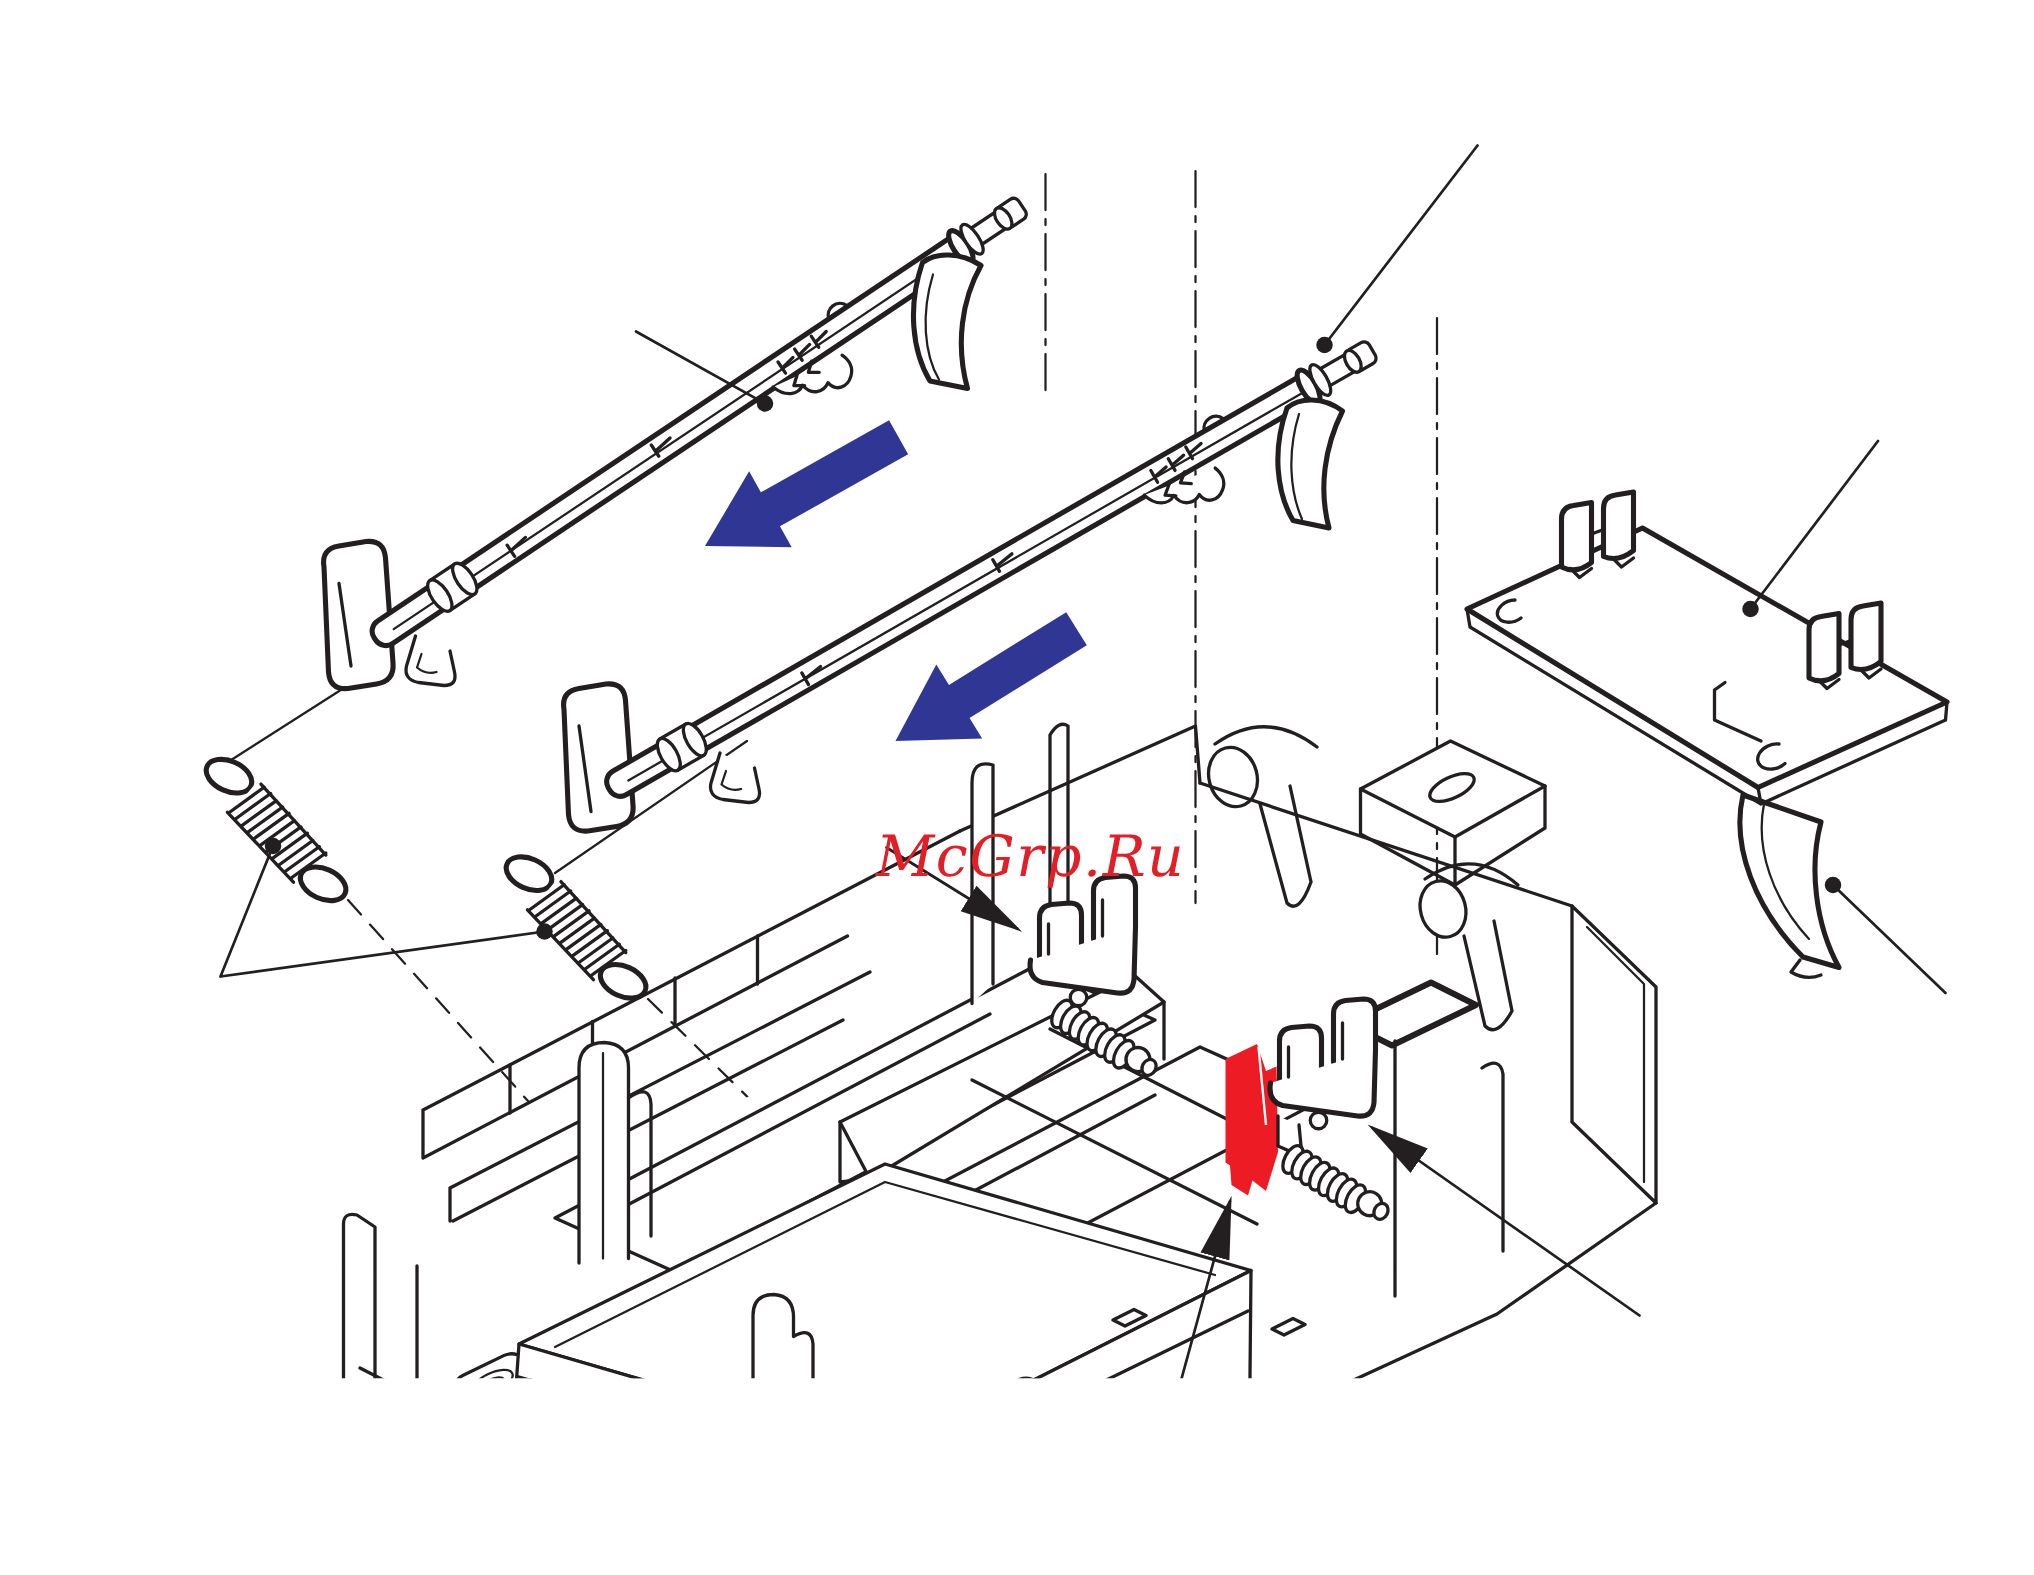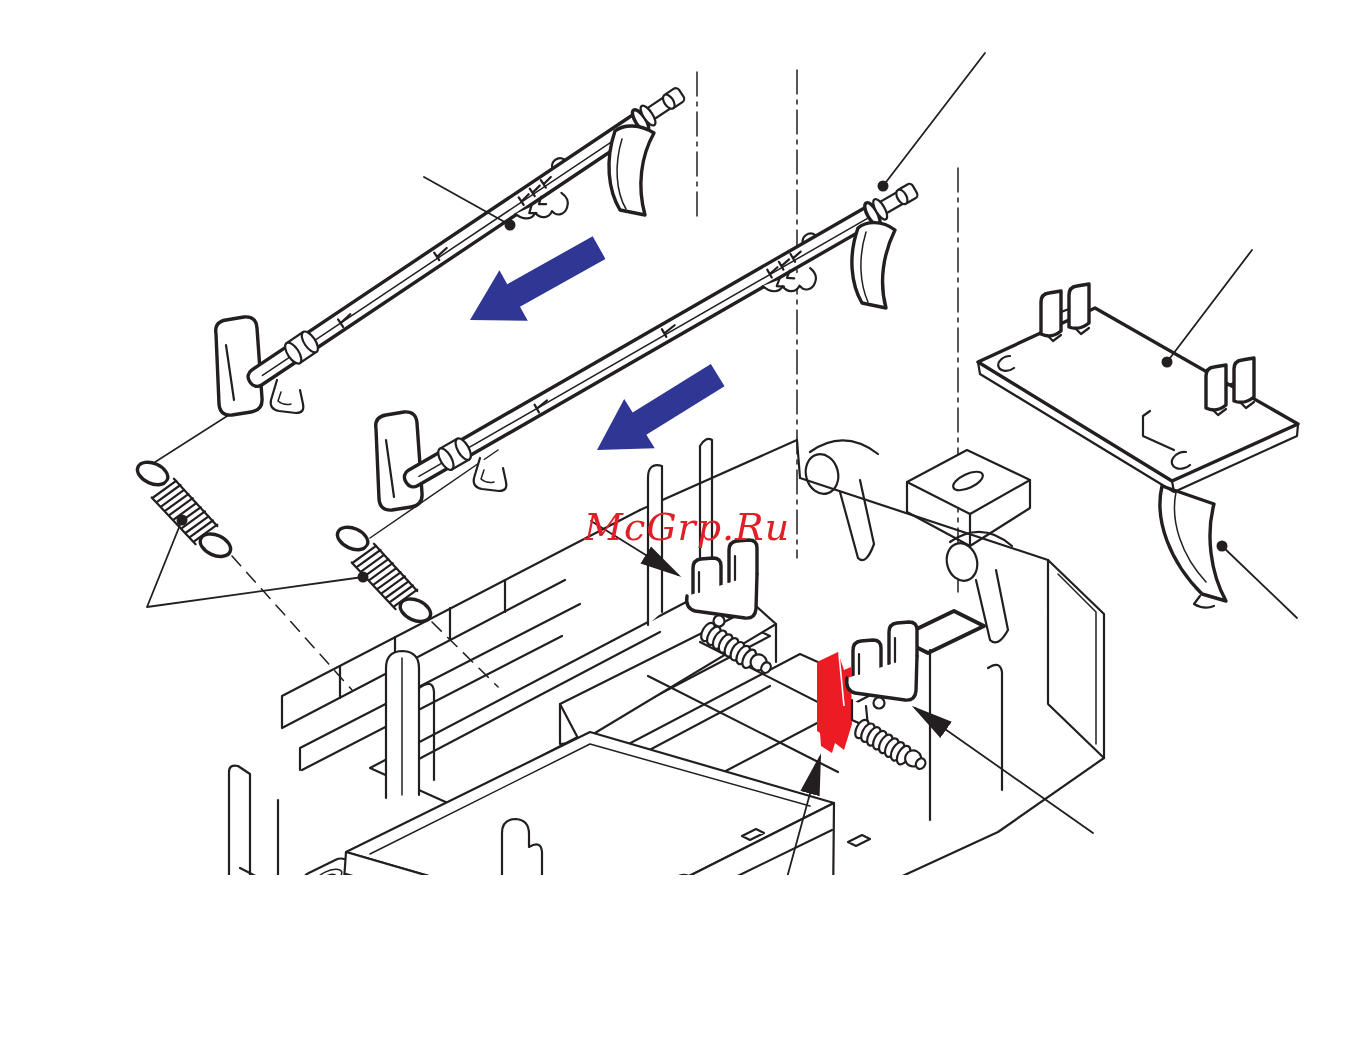--- a/index.html
+++ b/index.html
@@ -1,21 +1,21 @@
 <!DOCTYPE html>
 <html style="--background: #FFFFFF; --ink: #231F20; --arrow-blue: #2F3693; --highlight-red: #ED1C24; --watermark-red: #E01F26;"><head>
 <meta charset="utf-8">
 <style>
   :root{
     --background:#FFFFFF; --ink:#231F20; --arrow-blue:#2F3693;
     --highlight-red:#ED1C24; --watermark-red:#E01F26;
   }
   html,body{margin:0;padding:0;background:var(--background);}
   .stage{position:relative;width:1356px;height:875px;background:var(--background);overflow:hidden;
-         font-family:"Liberation Sans",sans-serif;}
+         font-family:"Liberation Sans",sans-serif;margin-top:44px;}
   svg{display:block;width:1356px;height:1050px;}
   .p  {fill:none;stroke:var(--ink);stroke-width:2.2;stroke-linecap:round;stroke-linejoin:round;}
   .pf {fill:#fff;stroke:var(--ink);stroke-width:2.2;stroke-linecap:round;stroke-linejoin:round;}
   .b3 {stroke-width:3.4;}
   .b4 {stroke-width:4;}
   .thin{stroke-width:1.5;}
   .ld {stroke-width:1.8;}
   .dashA{stroke-dasharray:24 6 4 6;}
   .dashB{stroke-dasharray:13 9;}
   .dot{fill:var(--ink);stroke:none;}

